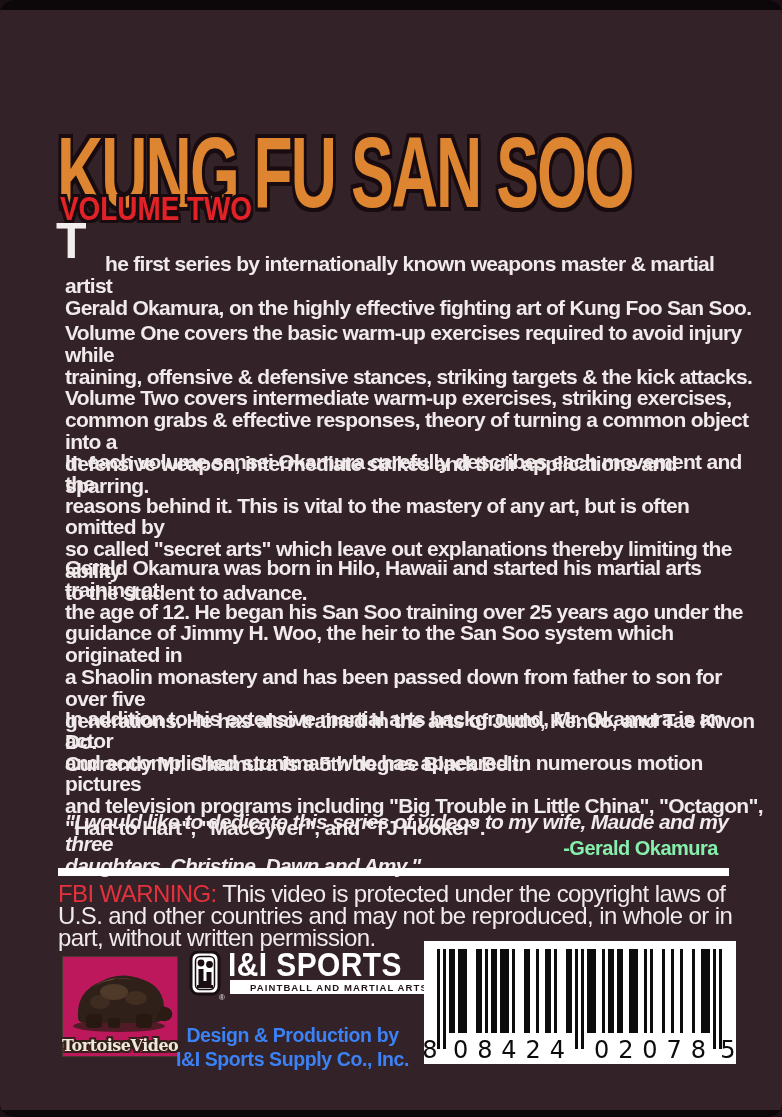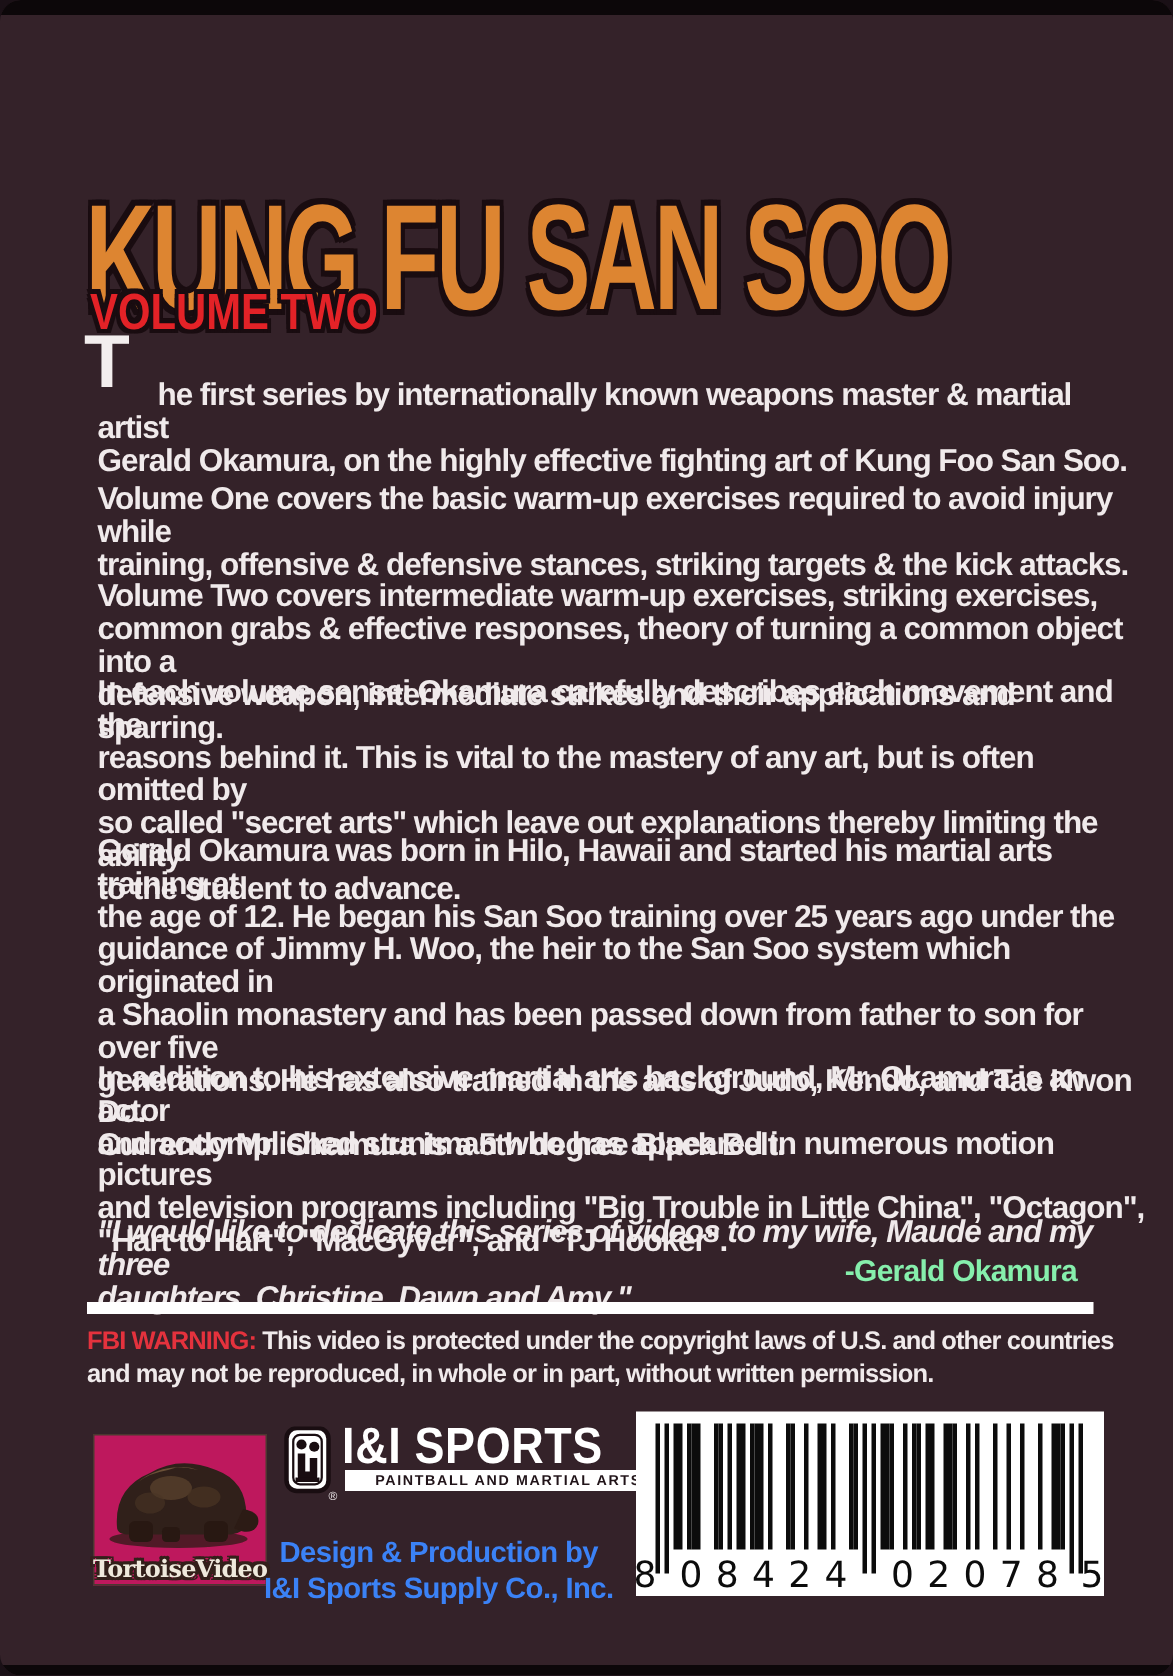--- a/index.html
+++ b/index.html
@@ -49,21 +49,21 @@
   .p5{top:695px;}
   .dedication{top:798px;font-style:italic;}
   .attribution{
     position:absolute;left:58px;top:837px;width:660px;margin:0;
     text-align:right;color:#86efac;font-weight:bold;font-size:20px;letter-spacing:-0.5px;
   }
   .rule{position:absolute;left:58px;top:868px;width:671px;height:8px;background:#ffffff;}
 
   .fbi{
     position:absolute;left:58px;top:883px;width:695px;margin:0;
-    color:#f0eaeb;font-weight:bold;font-size:17px;line-height:21.8px;letter-spacing:-0.6px;
+    color:#f0eaeb;font-weight:normal;font-size:24px;line-height:21.8px;letter-spacing:-0.6px;
   }
   .fbi-label{color:#e4323d;}
 
   
   .tortoise{
     position:absolute;left:62px;top:956px;width:116px;height:101px;
     background:#be185d;box-shadow:0 0 0 1px #4a3830 inset;
   }
   .tortoise-label{
     position:absolute;left:0;bottom:2px;width:116px;text-align:center;

